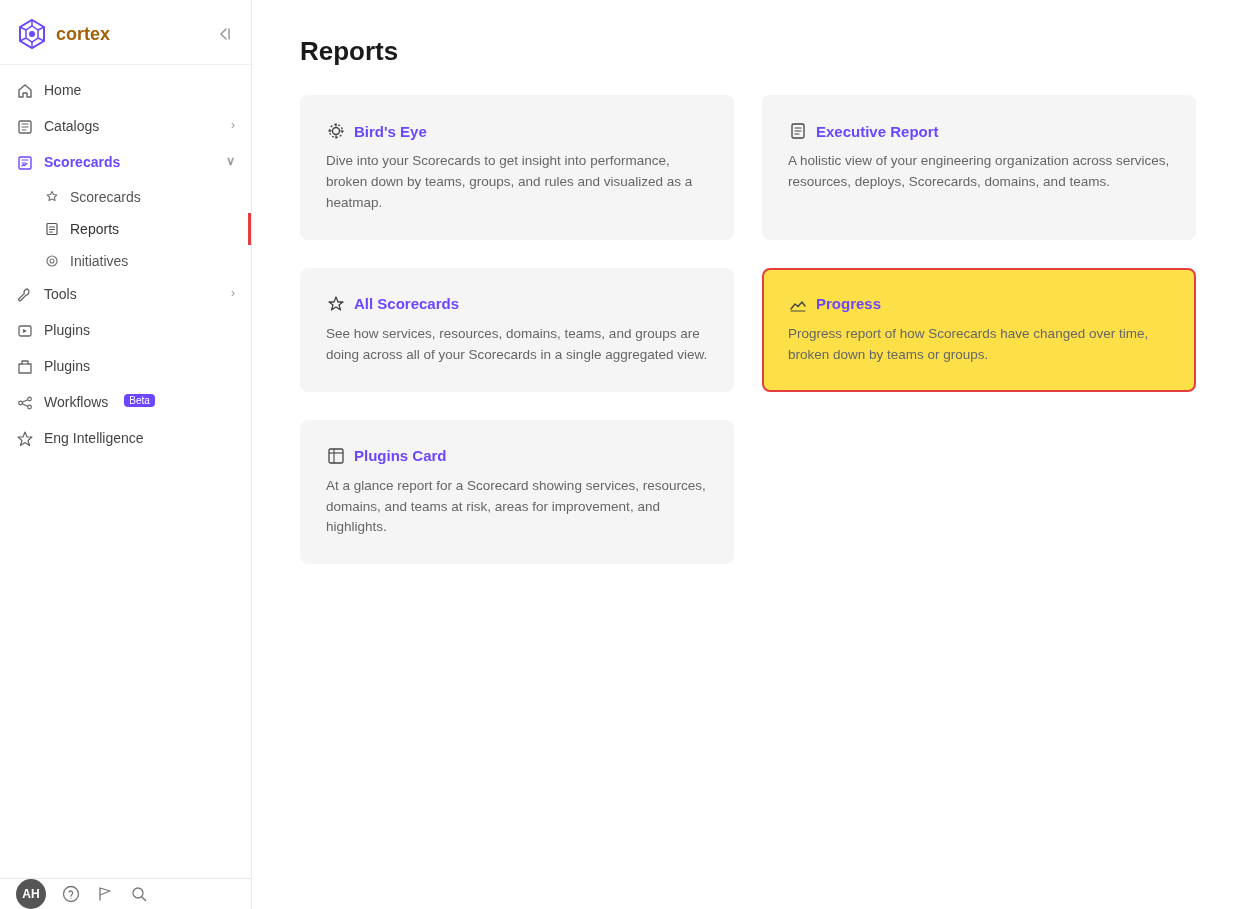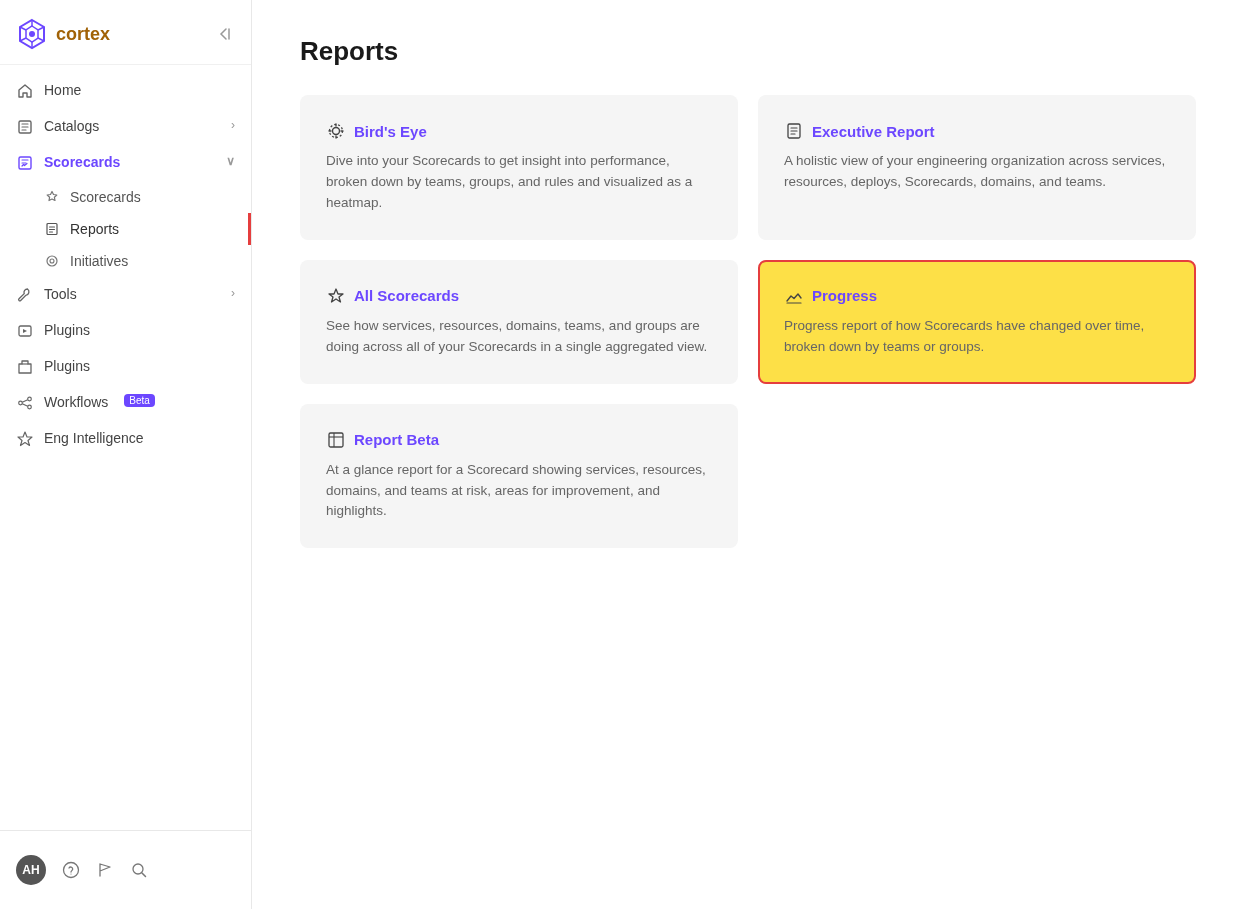--- a/index.html
+++ b/index.html
@@ -85,21 +85,21 @@
       position: absolute;
       right: 0;
       top: 0;
       bottom: 0;
       width: 3px;
       background: #e53e3e;
     }
 
     .sidebar-footer {
       border-top: 1px solid #e8e8e8;
-      padding: 24px 16px;
+      padding: 0 16px;
       display: flex;
       align-items: center;
       gap: 16px;
     }
     .avatar {
       width: 30px;
       height: 30px;
       border-radius: 50%;
       background: #555;
       color: #fff;
@@ -125,21 +125,21 @@
     }
     .page-title {
       font-size: 26px;
       font-weight: 700;
       color: #1a1a1a;
       margin-bottom: 28px;
     }
     .cards-grid {
       display: grid;
       grid-template-columns: 1fr 1fr;
-      gap: 20px;
+      gap: 28px;
       max-width: 960px;
     }
     .card {
       background: #f5f5f5;
       border-radius: 8px;
       padding: 24px;
       cursor: pointer;
       border: 2px solid transparent;
     }
     .card.selected {
@@ -406,19 +406,19 @@
 
     <div class="card" style="grid-column: 1;">
       <div class="card-header">
         <span class="card-icon">
           <svg width="18" height="18" viewBox="0 0 18 18" fill="none">
             <rect x="2" y="2" width="14" height="14" rx="1.5" stroke="#444" stroke-width="1.3" fill="none"></rect>
             <line x1="2" y1="6" x2="16" y2="6" stroke="#444" stroke-width="1.1"></line>
             <line x1="7" y1="2" x2="7" y2="16" stroke="#444" stroke-width="1.1"></line>
           </svg>
         </span>
-        <span class="card-title">Report Beta</span>
+        <span class="card-title">Plugins Card</span>
       </div>
       <p class="card-description">At a glance report for a Scorecard showing services, resources, domains, and teams at risk, areas for improvement, and highlights.</p>
     </div>
 
   </div>
 </main>
 
 </body></html>

